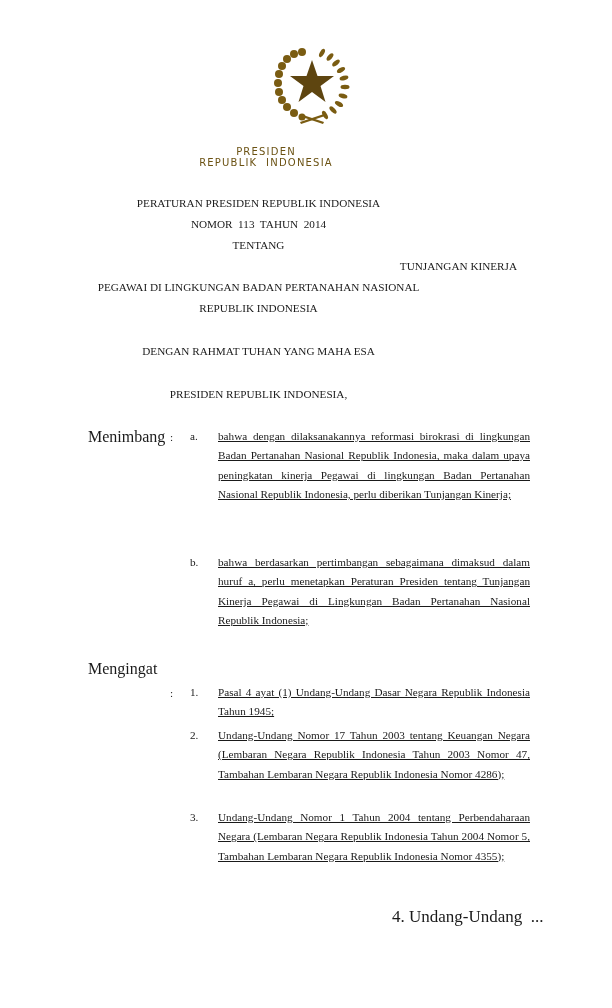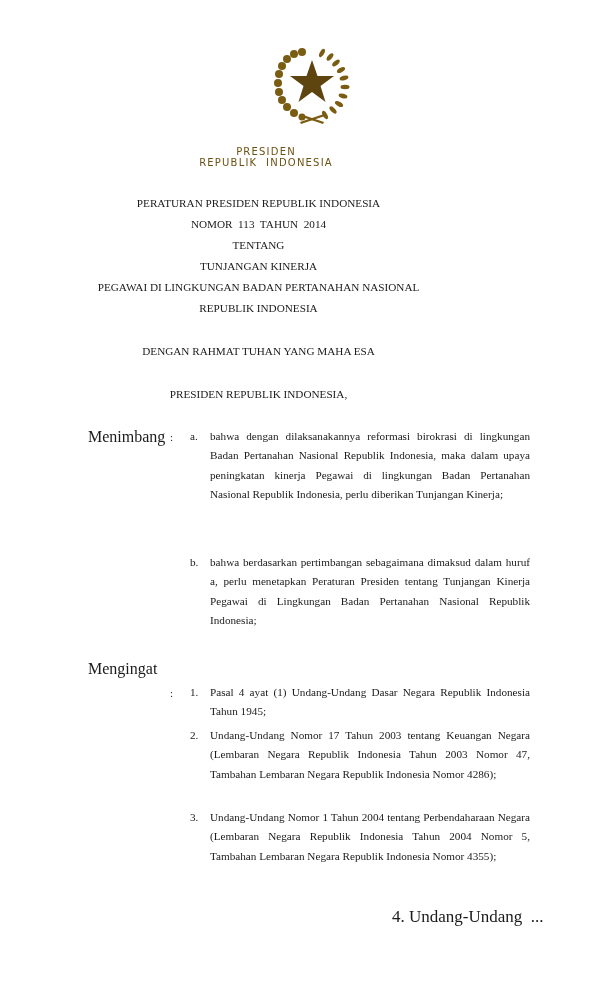--- a/index.html
+++ b/index.html
@@ -24,21 +24,21 @@
   }
   .colon {
     position: absolute; left: 170px; font-size: 11.2px; line-height: 14px;
     font-family: "Liberation Serif", serif;
   }
   .item {
     position: absolute; left: 190px; width: 340px;
     font-size: 11.2px; line-height: 19.3px; font-family: "Liberation Serif", serif;
   }
   .item .num { position: absolute; left: 0; top: 0; width: 22px; }
-  .item .txt { margin-left: 20px; text-align: justify; text-align-last: left; }
+  .item .txt { margin-left: 28px; text-align: justify; text-align-last: left; text-decoration: underline; }
   .continuation {
     position: absolute; left: 392px; top: 910px; font-size: 17px; line-height: 14px;
     font-family: "Liberation Serif", serif;
   }
 </style>
 </head>
 <body>
 
 <svg class="emblem" viewBox="0 0 80 80">
   <g fill="#7a5c12">
@@ -72,21 +72,21 @@
     <polygon points="40,16 45.5,32 62,32 48.5,42 53.5,58 40,48 26.5,58 31.5,42 18,32 34.5,32" fill="#5e4510"></polygon>
   </g>
 </svg>
 
 <div class="pres-label" style="top:146px;">PRESIDEN</div>
 <div class="pres-label" style="top:157px; white-space:pre;">REPUBLIK  INDONESIA</div>
 
 <div class="center-line" style="top:196px;">PERATURAN PRESIDEN REPUBLIK INDONESIA</div>
 <div class="center-line" style="top:217px; white-space:pre;">NOMOR  113  TAHUN  2014</div>
 <div class="center-line" style="top:238px;">TENTANG</div>
-<div class="center-line" style="top:259px;">TUNJANGAN KINERJA</div>
+<div class="center-line" style="top:259px;text-align:right;">TUNJANGAN KINERJA</div>
 <div class="center-line" style="top:280px;">PEGAWAI DI LINGKUNGAN BADAN PERTANAHAN NASIONAL</div>
 <div class="center-line" style="top:301px;">REPUBLIK INDONESIA</div>
 
 <div class="center-line" style="top:344px;text-align:center;">DENGAN RAHMAT TUHAN YANG MAHA ESA</div>
 <div class="center-line" style="top:387px;">PRESIDEN REPUBLIK INDONESIA,</div>
 
 <div class="label" style="top:430px;">Menimbang</div>
 <div class="colon" style="top:430px;">:</div>
 <div class="item" style="top:427px;">
   <span class="num">a.</span>

